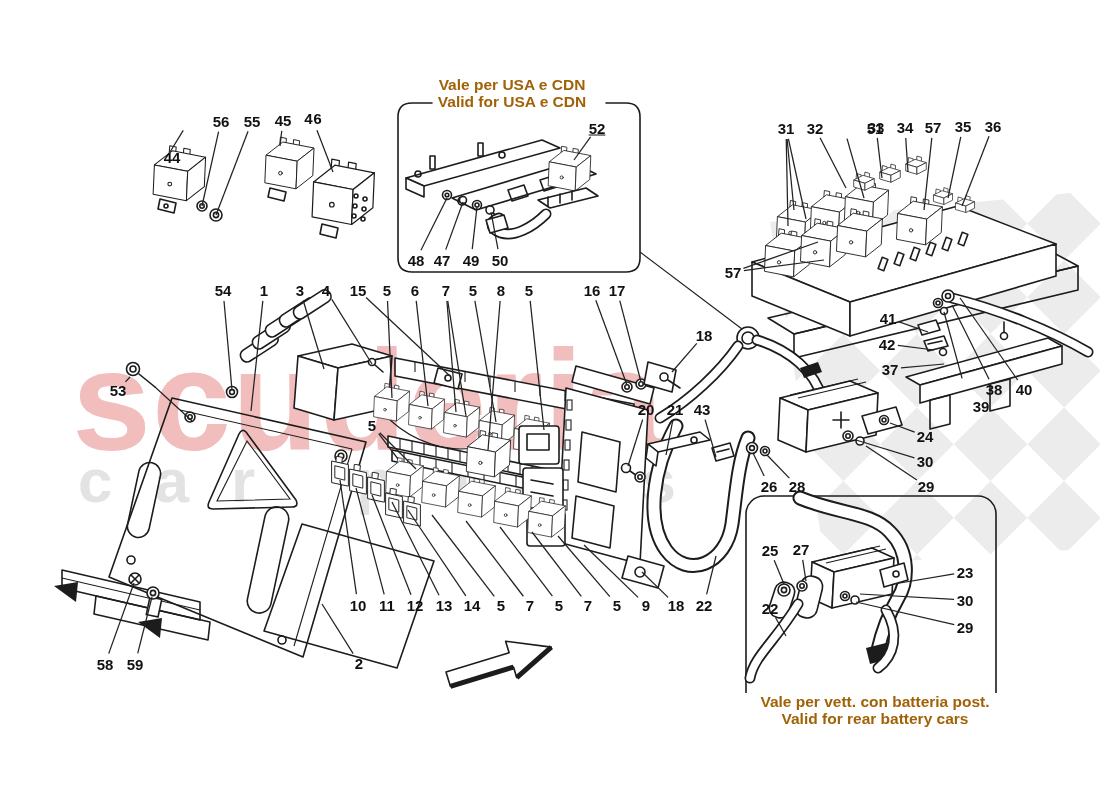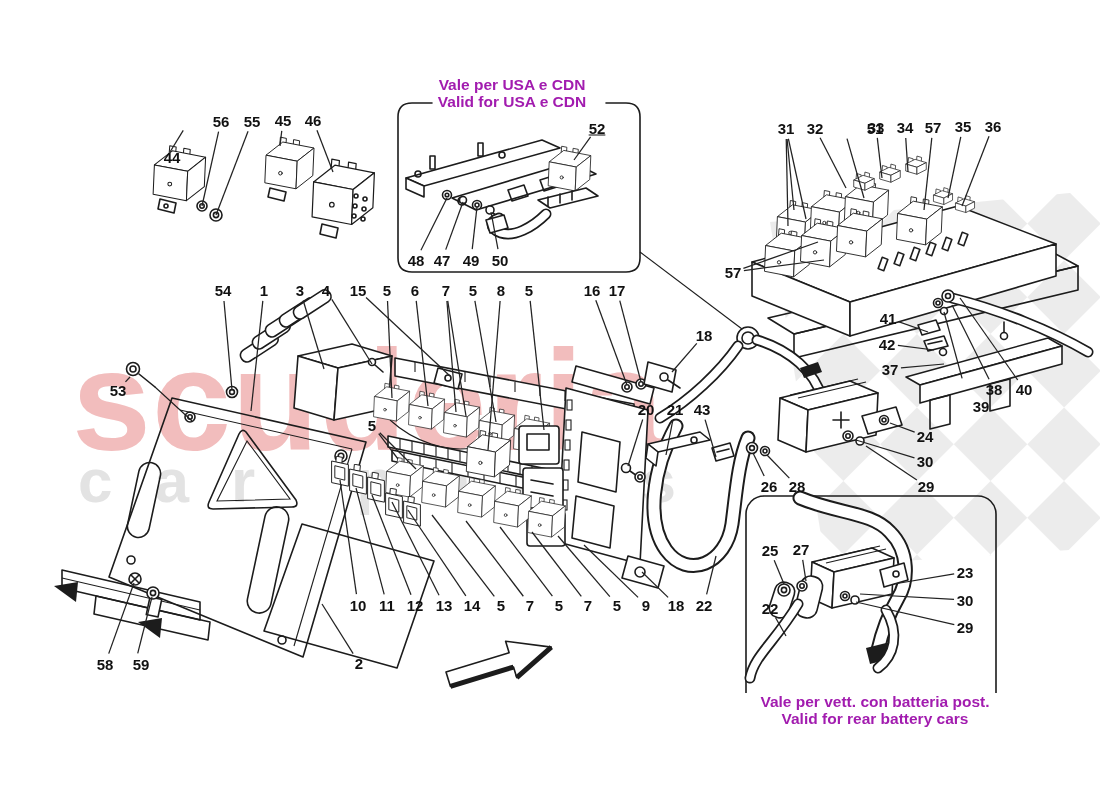--- a/index.html
+++ b/index.html
@@ -15,21 +15,21 @@
   .cbli{fill:none;stroke:#ffffff;stroke-width:11;stroke-linecap:round;}
   .cblo2{fill:none;stroke:#1c1c1c;stroke-width:11;stroke-linecap:round;}
   .cbli2{fill:none;stroke:#ffffff;stroke-width:7.5;stroke-linecap:round;}
   .wm-pink{font-family:"Liberation Sans",sans-serif;font-weight:bold;font-size:142px;letter-spacing:1px;}
   .wm-gray{font-family:"Liberation Sans",sans-serif;font-weight:bold;font-size:62px;letter-spacing:42px;}
   #leader-layer line{stroke:#222;stroke-width:1.25;}
   
   .callout{position:absolute;transform:translate(-50%,-50%);font:700 15px "Liberation Sans",sans-serif;
            color:#111;white-space:nowrap;z-index:6;}
   .inset-title{position:absolute;text-align:center;font:600 15.5px "Liberation Sans",sans-serif;
-               color:#a21caf;line-height:17px;z-index:5;}
+               color:#a16207;line-height:17px;z-index:5;}
   .inset-title.bg{background:#fff;padding:0 3px;}
 </style>
 </head>
 <body>
 
 <div class="page">
 
 <svg id="art" width="1100" height="800" viewBox="0 0 1100 800">
   <defs>
     <pattern id="checker" width="104" height="104" patternUnits="userSpaceOnUse" patternTransform="rotate(45 900 300)">
@@ -472,21 +472,21 @@
 <div class="inset-title bg" style="left:738px;top:693px;width:268px;">
   <div>Vale per vett. con batteria post.</div>
   <div>Valid for rear battery cars</div>
 </div>
 
 <div id="callout-layer">
       <div class="callout" style="left: 172px; top: 121px; margin-top: 36px;">44</div>
       <div class="callout" style="left: 221px; top: 121px;">56</div>
       <div class="callout" style="left: 252px; top: 121px;">55</div>
       <div class="callout" style="left: 283px; top: 120px;">45</div>
-      <div class="callout" style="left: 313px; top: 120px;">46</div>
+      <div class="callout" style="left: 313px; top: 120px; font-family: Liberation Mono, monospace;">46</div>
       <div class="callout" style="left: 597px; top: 128px; text-decoration: underline;">52</div>
       <div class="callout" style="left: 416px; top: 260px;">48</div>
       <div class="callout" style="left: 442px; top: 260px;">47</div>
       <div class="callout" style="left: 471px; top: 260px;">49</div>
       <div class="callout" style="left: 500px; top: 260px;">50</div>
       <div class="callout" style="left: 786px; top: 128px;">31</div>
       <div class="callout" style="left: 815px; top: 128px;">32</div>
       <div class="callout" style="left: 844px; top: 128px; margin-left: 31px;">51</div>
       <div class="callout" style="left: 876px; top: 127px;">33</div>
       <div class="callout" style="left: 905px; top: 127px;">34</div>
@@ -532,21 +532,21 @@
       <div class="callout" style="left: 501px; top: 605px;">5</div>
       <div class="callout" style="left: 530px; top: 605px;">7</div>
       <div class="callout" style="left: 559px; top: 605px;">5</div>
       <div class="callout" style="left: 588px; top: 605px;">7</div>
       <div class="callout" style="left: 617px; top: 605px;">5</div>
       <div class="callout" style="left: 646px; top: 605px;">9</div>
       <div class="callout" style="left: 676px; top: 605px;">18</div>
       <div class="callout" style="left: 704px; top: 605px;">22</div>
       <div class="callout" style="left: 359px; top: 663px;">2</div>
       <div class="callout" style="left: 105px; top: 664px; text-align: center;">58</div>
-      <div class="callout" style="left: 141px; top: 664px;">59</div>
+      <div class="callout" style="left: 135px; top: 664px;">59</div>
       <div class="callout" style="left: 770px; top: 550px;">25</div>
       <div class="callout" style="left: 801px; top: 549px;">27</div>
       <div class="callout" style="left: 770px; top: 608px;">22</div>
       <div class="callout" style="left: 965px; top: 572px;">23</div>
       <div class="callout" style="left: 965px; top: 600px;">30</div>
       <div class="callout" style="left: 965px; top: 627px;">29</div>
     </div>
 
 </div>
 

